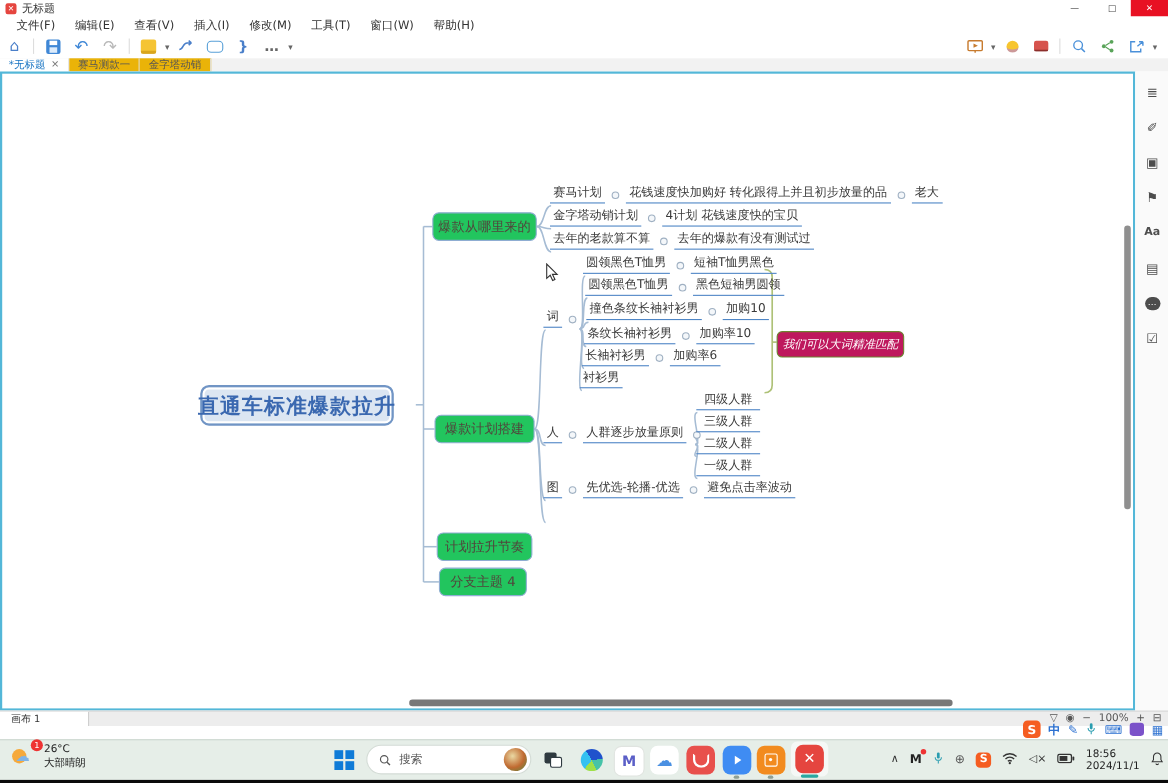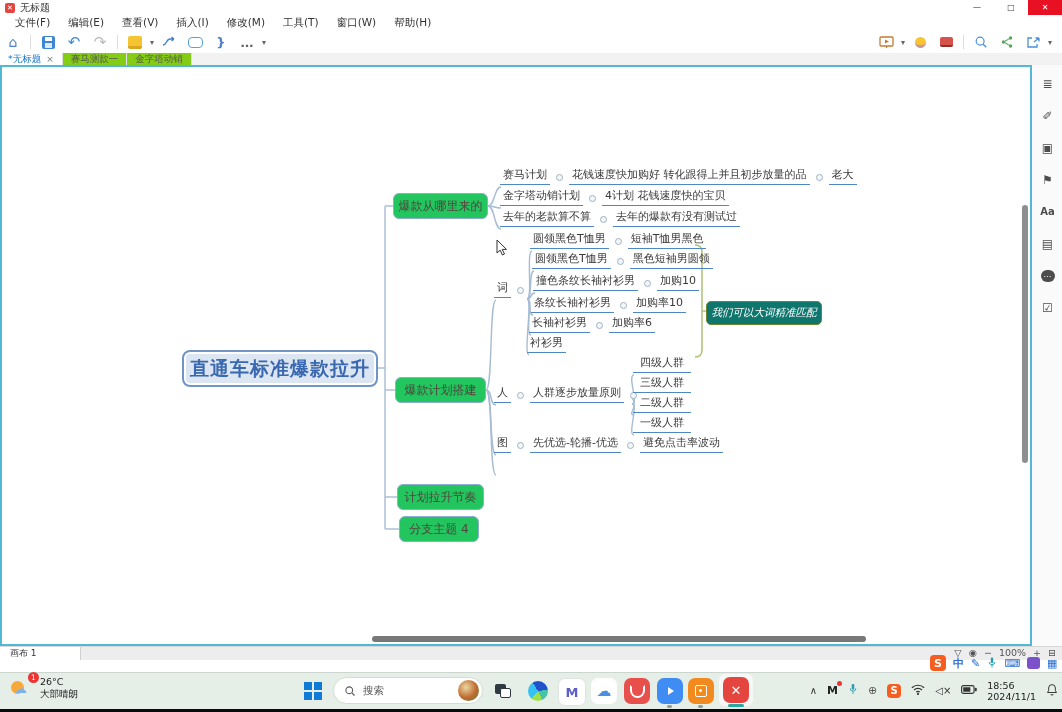--- a/index.html
+++ b/index.html
@@ -13,36 +13,36 @@
   .wbtn{width:34px;height:15px;display:flex;align-items:center;justify-content:center;font-size:8px;color:#444;cursor:default;}
   .wbtn.close{background:#e81123;color:#fff;}
   .menubar{left:0;top:15px;width:1062px;height:16px;background:#fff;display:flex;align-items:center;padding-left:6px;}
   .menu-item{font-size:10.5px;color:#333;padding:0 9px;}
   .toolbar{left:0;top:31px;width:1062px;height:22px;background:#fff;display:flex;align-items:center;}
   .tico{width:20px;height:18px;display:inline-flex;align-items:center;justify-content:center;font-size:13px;color:#4a7fc9;margin:0 3px;}
   .tsep{width:1px;height:14px;background:#ddd;margin:0 4px;}
   .caret{font-size:8px;color:#666;width:8px;display:inline-flex;justify-content:center;}
   
   .tabrow{left:0;top:53px;width:1062px;height:12px;background:#f2f2f2;display:flex;align-items:stretch;}
-  .dtab{display:flex;align-items:center;padding:0 8px;font-size:9.5px;color:#555;border-right:1px solid #e0e0e0;background:#84cc16;}
+  .dtab{display:flex;align-items:center;padding:0 8px;font-size:9.5px;color:#555;border-right:1px solid #e0e0e0;background:#eab308;}
   .dtab.active{background:#fff;color:#1673c2;}
   .dtab .x{margin-left:5px;color:#777;font-size:9px;}
   
   .canvas{left:0;top:65px;width:1032px;height:581px;background:#fff;border:2px solid #53b7d8;box-sizing:border-box;}
   .sidebar{left:1032px;top:65px;width:30px;height:581px;background:#fafafa;}
   .sico{position:absolute;left:7px;width:17px;height:17px;display:flex;align-items:center;justify-content:center;font-size:12px;color:#4d4d4d;}
   
   .mbox{position:absolute;display:flex;align-items:center;justify-content:center;border-radius:6px;
         background:#22c55e;border:1.4px solid #8fadd2;font-size:12px;color:#51453c;box-sizing:border-box;white-space:nowrap;}
   .central{background:#dce6f2;border:2px solid #7195c5;border-radius:8px;box-shadow:inset 0 0 0 2px #fff;
            font-size:19px;font-weight:bold;color:#3a68b0;letter-spacing:1px;}
   .mrow{position:absolute;display:flex;align-items:flex-end;white-space:nowrap;}
   .seg{font-size:11px;line-height:13px;color:#3a3a3a;padding:0 3px 3px 3px;border-bottom:1.5px solid #4f86c6;white-space:nowrap;}
   .dot{width:5px;height:5px;border:1px solid #9fb0c2;background:#f4f7fa;border-radius:50%;margin:0 6px 4px 6px;}
-  .summary-box{position:absolute;display:flex;align-items:center;justify-content:center;background:#0f766e;border:1px solid #6d8430;
+  .summary-box{position:absolute;display:flex;align-items:center;justify-content:center;background:#be185d;border:1px solid #6d8430;
         border-radius:5px;color:#fff;font-size:10.5px;font-style:italic;white-space:nowrap;}
   .vsb{position:absolute;left:1022px;top:205px;width:6px;height:258px;background:#8f8f8f;border-radius:3px;}
   .hsb{position:absolute;left:372px;top:636px;width:494px;height:6px;background:#787878;border-radius:3px;}
   
   .ctabrow{left:0;top:646px;width:1062px;height:13px;background:#ededed;border-top:1px solid #d8d8d8;display:flex;align-items:stretch;}
   .ctab{background:#fff;border-right:1px solid #cfcfcf;display:flex;align-items:center;padding:0 10px;font-size:9px;color:#333;min-width:60px;}
   .zoomctl{position:absolute;right:6px;top:646px;height:13px;display:flex;align-items:center;font-size:9.5px;color:#555;gap:7px;}
   .statusrow{left:0;top:659px;width:1062px;height:13px;background:#f5f7f5;border-top:1px solid #dde3de;display:flex;align-items:center;}
   .status-txt{font-size:9px;color:#444;padding-left:3px;}
   
@@ -209,21 +209,21 @@
       <path d="M632,404 C639,404 627,395 634,395"></path>
       <path d="M632,404 C639,404 627,415 634,415"></path>
       <path d="M632,404 C639,404 627,435 634,435"></path>
     </g>
     <g fill="none" stroke="#aec177" stroke-width="1.5">
       <path d="M695,245 Q702,245 702,252 V350 Q702,357 695,357"></path>
       <path d="M702,311 H706"></path>
     </g>
   </svg>
 
-  <div class="mbox central" style="left:182px;top:350px;width:196px;height:37px;">直通车标准爆款拉升</div>
+  <div class="mbox central" style="left:182px;top:350px;width:176px;height:37px;">直通车标准爆款拉升</div>
   <div class="mbox" style="left:393px;top:193px;width:95px;height:26px;">爆款从哪里来的</div>
   <div class="mbox" style="left:395px;top:377px;width:91px;height:26px;">爆款计划搭建</div>
   <div class="mbox" style="left:397px;top:484px;width:87px;height:26px;">计划拉升节奏</div>
   <div class="mbox" style="left:399px;top:516px;width:80px;height:26px;">分支主题 4</div>
 
   <div class="mrow" style="left:500px;top:168px;">
     <span class="seg">赛马计划</span>
       <span class="dot"></span>
     <span class="seg">花钱速度快加购好 转化跟得上并且初步放量的品</span>
       <span class="dot"></span>

